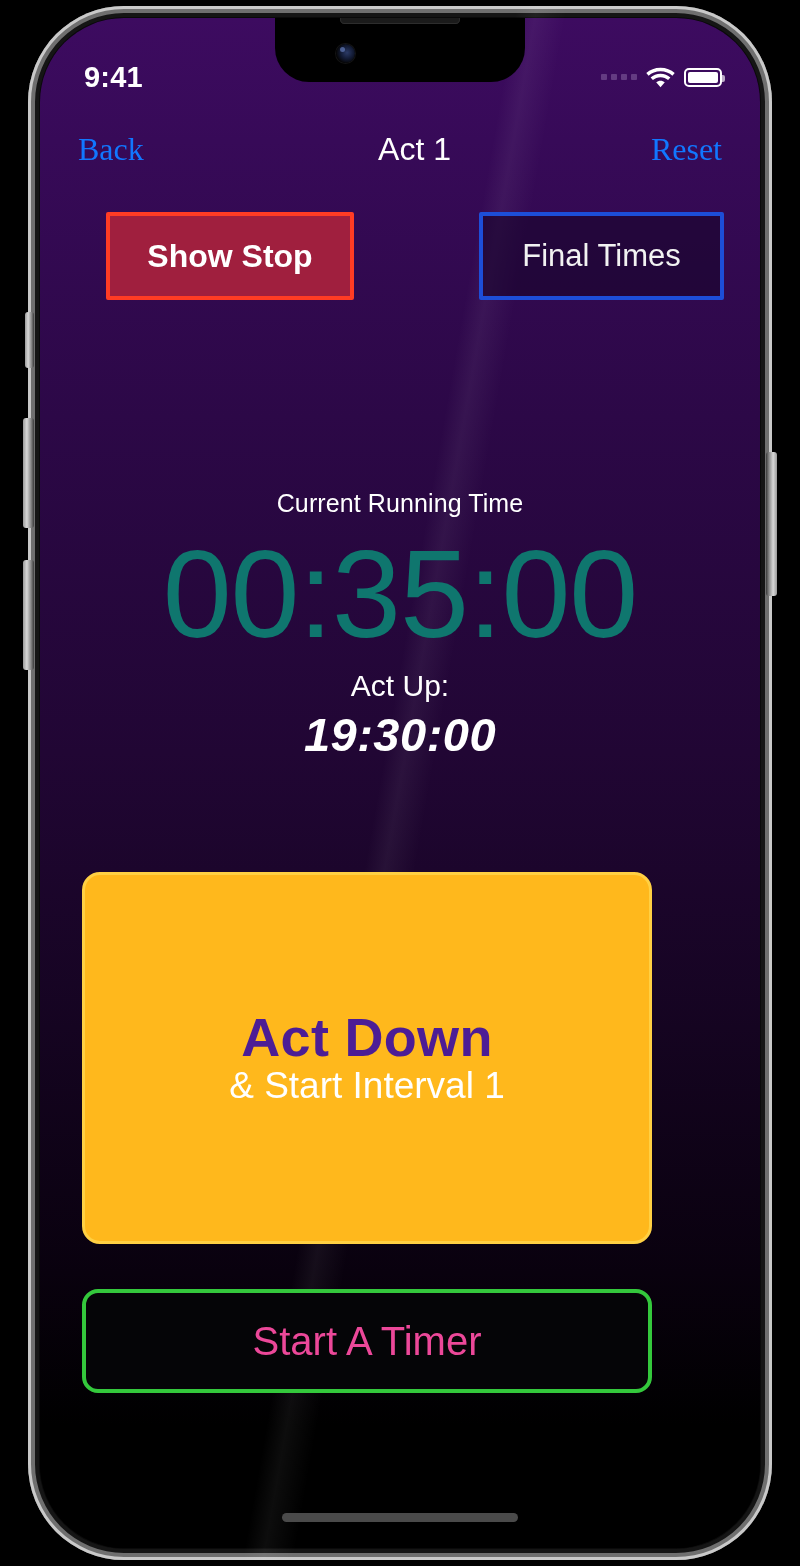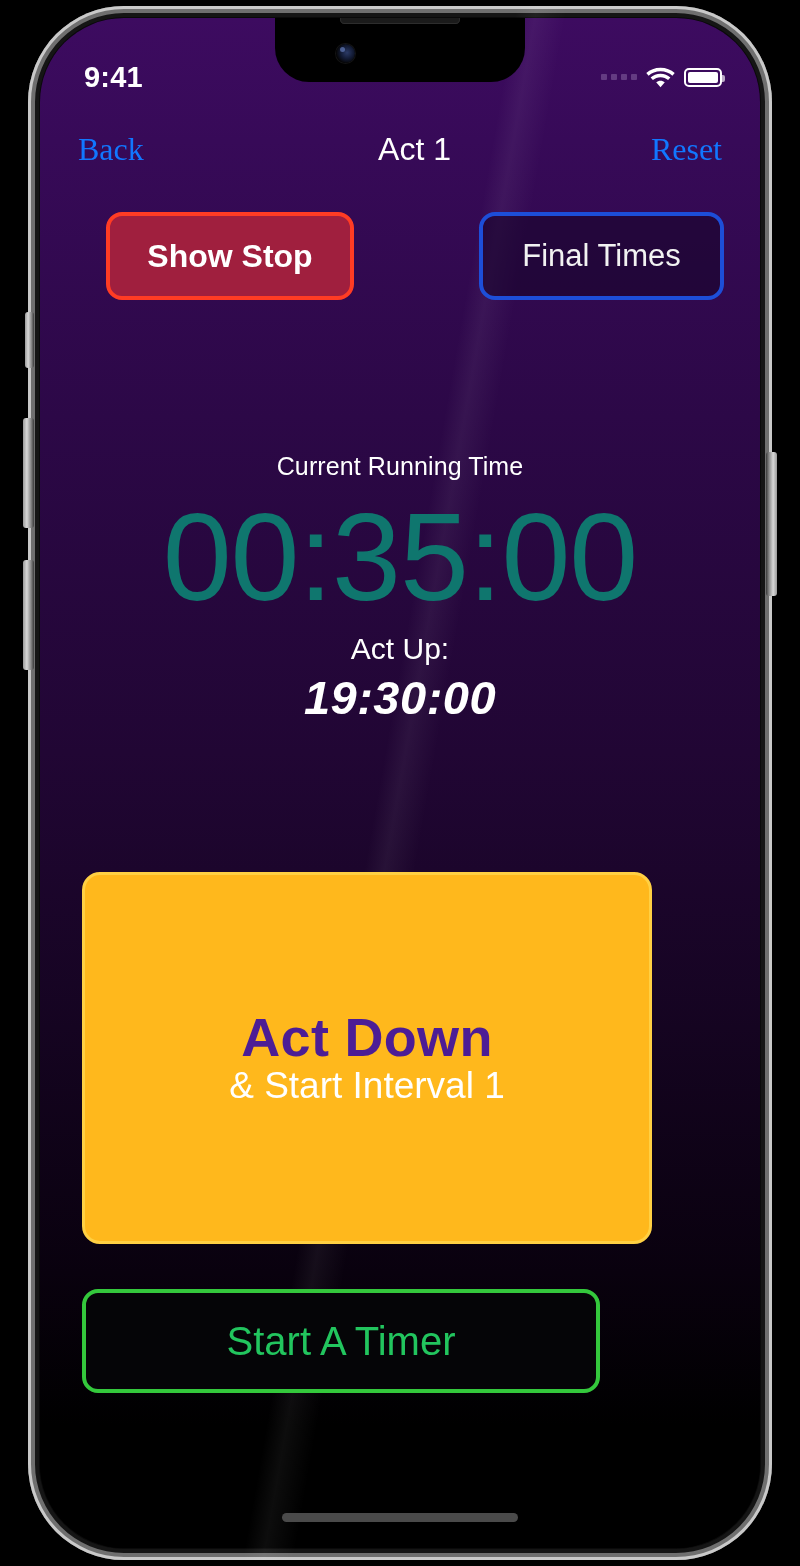--- a/index.html
+++ b/index.html
@@ -221,21 +221,21 @@
   .top-actions {
     position: absolute;
     top: 194px;
     left: 66px;
     right: 36px;
     display: flex;
     justify-content: space-between;
     z-index: 10;
   }
   .pill {
-    border-radius: 16px;
+    border-radius: 2px;
     font-family: "Liberation Sans", sans-serif;
     cursor: pointer;
     display: flex;
     align-items: center;
     justify-content: center;
     text-align: center;
   }
   .pill-showstop {
     width: 248px;
     height: 88px;
@@ -251,21 +251,21 @@
     background: rgba(22,4,40,0.55);
     border: 4px solid #1d4ed8;
     color: #f2f2f2;
     font-size: 31px;
     font-weight: normal;
   }
 
   
   .timer-block {
     position: absolute;
-    top: 434px;
+    top: 471px;
     left: 0; right: 0;
     text-align: center;
     z-index: 10;
     color: #ffffff;
   }
   .timer-label {
     font-size: 25px;
     font-weight: normal;
     letter-spacing: 0.1px;
   }
@@ -320,26 +320,26 @@
     font-size: 37px;
     font-weight: normal;
     color: #ffffff;
   }
 
   
   .start-timer {
     position: absolute;
     left: 42px;
     top: 1271px;
-    width: 518px;
+    width: 570px;
     height: 104px;
     background: #050507;
     border: 4px solid #34c83c;
     border-radius: 16px;
-    color: #22c55e;
+    color: #ec4899;
     font-size: 40px;
     font-family: "Liberation Sans", sans-serif;
     cursor: pointer;
     display: flex;
     align-items: center;
     justify-content: center;
     z-index: 10;
   }
 
   

